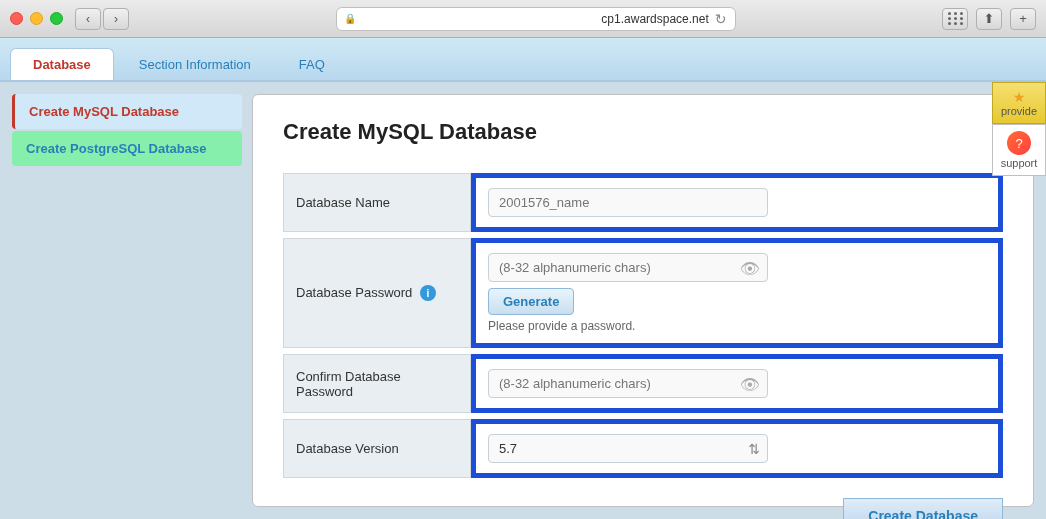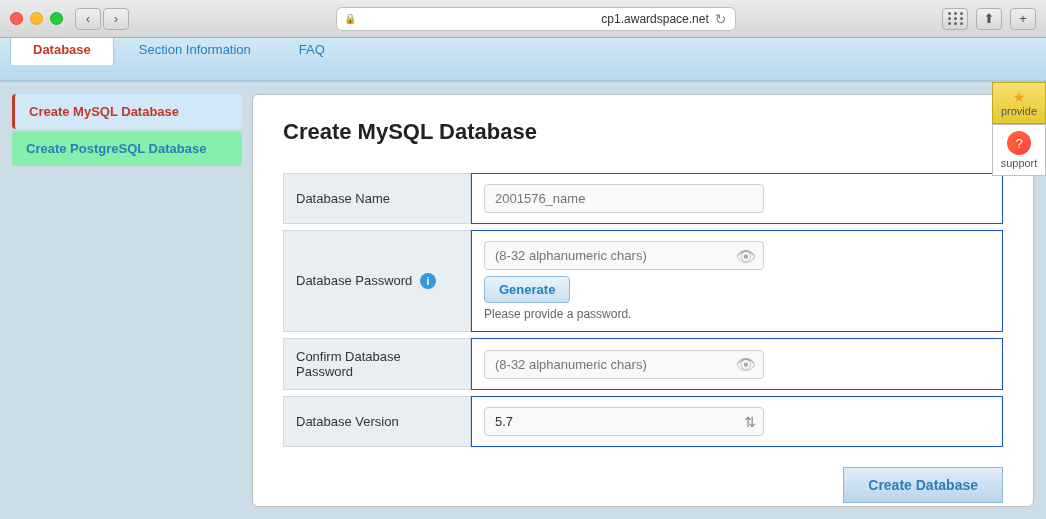--- a/index.html
+++ b/index.html
@@ -102,21 +102,21 @@
       width: 14px;
     }
     .grid-dot { width: 3px; height: 3px; background: #666; border-radius: 50%; }
 
     
     .tabbar {
       background: linear-gradient(to bottom, #d0e8f5, #b8d8ee);
       height: 44px;
       display: flex;
       align-items: flex-end;
-      padding: 15px 10px;
+      padding: 0 10px;
       border-bottom: 2px solid #aac8e0;
     }
     .tab {
       padding: 8px 22px;
       border-radius: 6px 6px 0 0;
       cursor: pointer;
       font-size: 13px;
       font-weight: 500;
       margin-right: 2px;
       border: 1px solid transparent;
@@ -195,21 +195,21 @@
       font-size: 13px;
       color: #333;
       font-weight: 500;
       background: #e8eef2;
       border: 1px solid #d0d8de;
       vertical-align: middle;
     }
     .form-input-cell {
       padding: 10px 12px;
       background: white;
-      border: 1px solid #1d4ed8;
+      border: 5px solid #1d4ed8;
       vertical-align: middle;
     }
 
     .form-input {
       width: 280px;
       padding: 6px 10px;
       border: 1px solid #c8d0d8;
       border-radius: 4px;
       font-size: 13px;
       color: #888;

